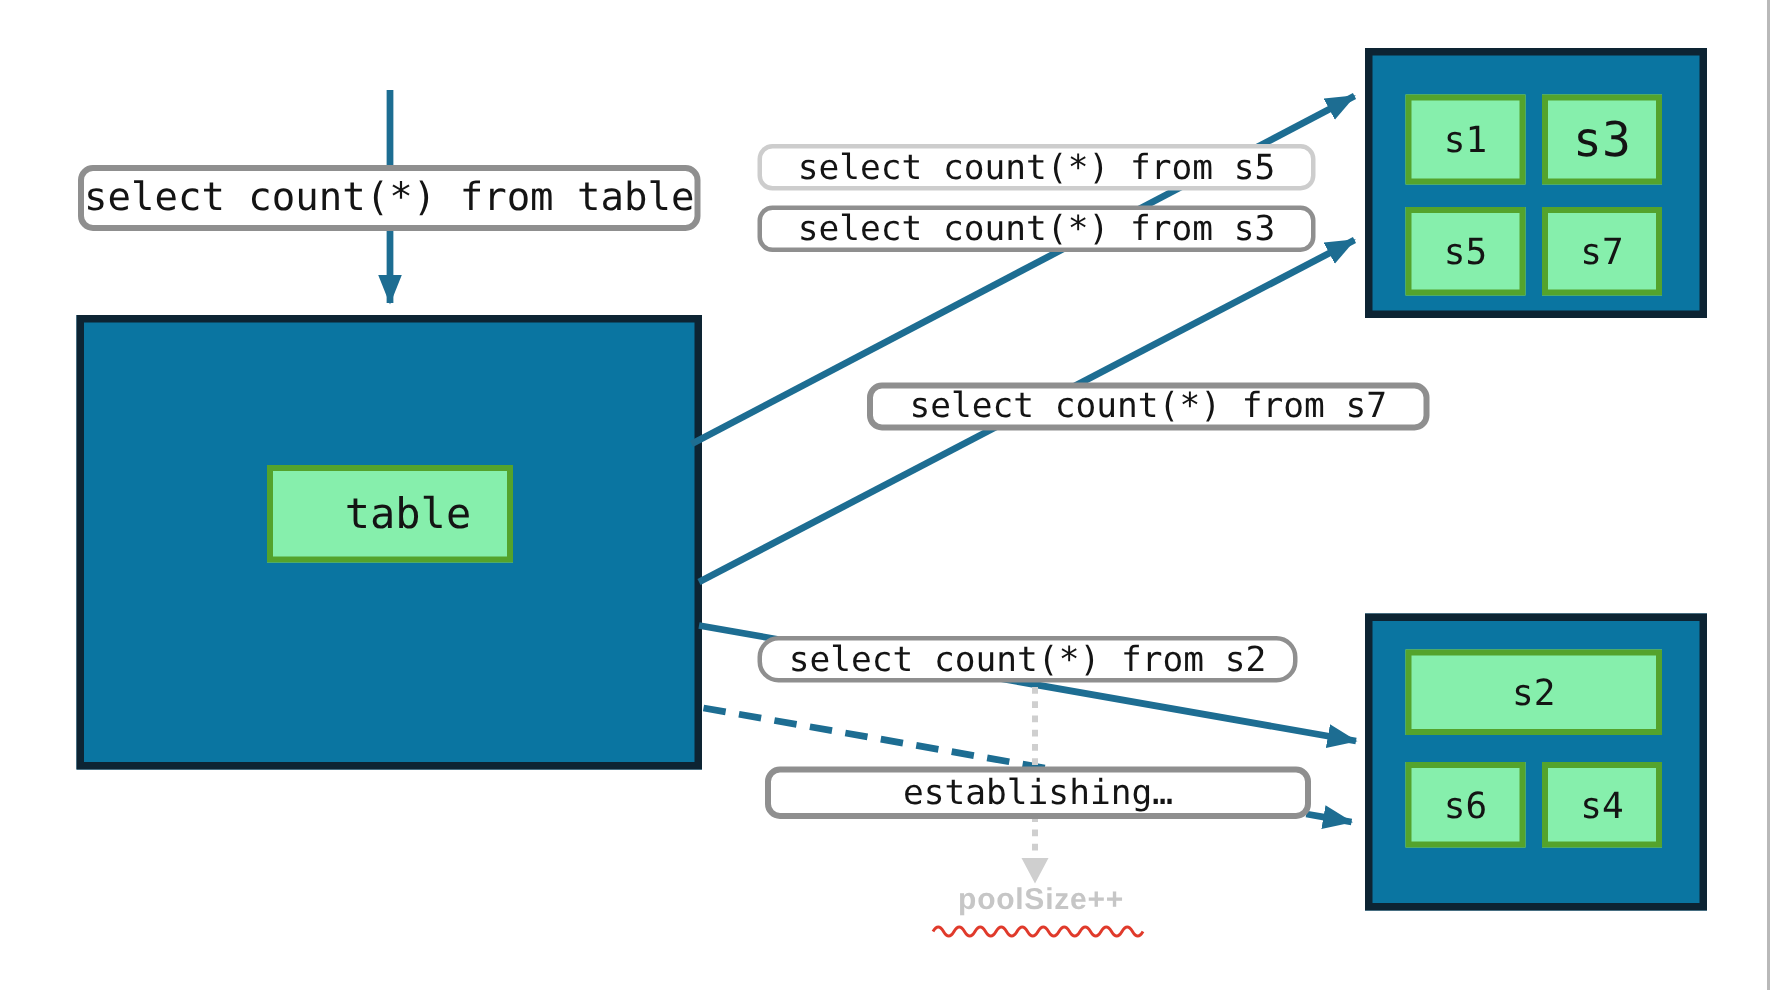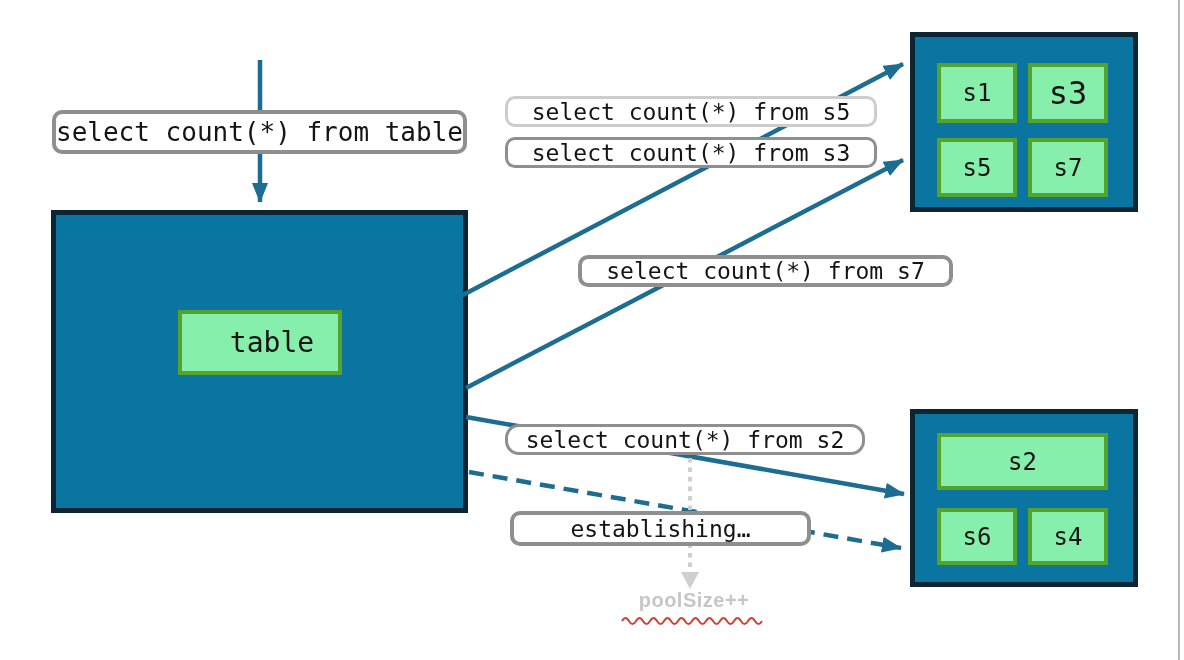--- a/index.html
+++ b/index.html
@@ -6,21 +6,21 @@
   .stage{
     position:relative;width:1184px;height:660px;background:#ffffff;
     font-family:"DejaVu Sans Mono","Liberation Mono",monospace;overflow:hidden;
   }
   .slide-edge{position:absolute;left:1178px;top:0;width:2px;height:660px;background:#b9b9b9;}
 
   
   .teal-box{position:absolute;background:var(--teal);border:5px solid var(--navy);box-sizing:border-box;}
   .big-box{left:51px;top:210px;width:417px;height:303px;}
   .shard-top{left:910px;top:32px;width:228px;height:180px;}
-  .shard-bottom{left:910px;top:409px;width:228px;height:178px;}
+  .shard-bottom{left:910px;top:409px;width:228px;height:198px;}
 
   
   .cell{
     position:absolute;background:#86efac;border:4px solid var(--green);box-sizing:border-box;
     display:flex;align-items:center;justify-content:center;color:#141414;
   }
   .table-cell{left:122px;top:95px;width:164px;height:65px;font-size:28px;padding-left:24px;}
   .c-s1{left:22px;top:26px;width:80px;height:60px;font-size:24px;}
   .c-s3{left:113px;top:26px;width:80px;height:60px;font-size:32px;}
   .c-s5{left:22px;top:101px;width:80px;height:59px;font-size:24px;}
@@ -33,21 +33,21 @@
   .qlabel{
     position:absolute;background:#ffffff;border:4px solid var(--label-border);border-radius:10px;
     display:flex;align-items:center;justify-content:center;font-size:23px;color:#141414;
     box-sizing:border-box;white-space:nowrap;
   }
   .l-table{left:52px;top:110px;width:415px;height:44px;font-size:26px;}
   .l-s5{left:505px;top:96px;width:372px;height:31px;border-width:3px;border-color:var(--label-border-light);}
   .l-s3{left:505px;top:125px;width:372px;height:31px;border-width:3px;margin-top:12px;}
   .l-s7{left:578px;top:255px;width:375px;height:32px;}
   .l-s2{left:505px;top:424px;width:360px;height:31px;border-width:3px;border-radius:14px;}
-  .l-est{left:510px;top:511px;width:301px;height:35px;}
+  .l-est{left:510px;top:511px;width:364px;height:35px;}
 
   .poolsize{
     position:absolute;left:598px;top:589px;width:192px;text-align:center;
     font-family:"Liberation Sans",sans-serif;font-size:20px;color:var(--muted-text);
     letter-spacing:0.5px;
     font-weight:bold;
   }
 
   svg.overlay{position:absolute;left:0;top:0;pointer-events:none;}
   .arrow{stroke:var(--arrow);stroke-width:4.5;fill:none;}

